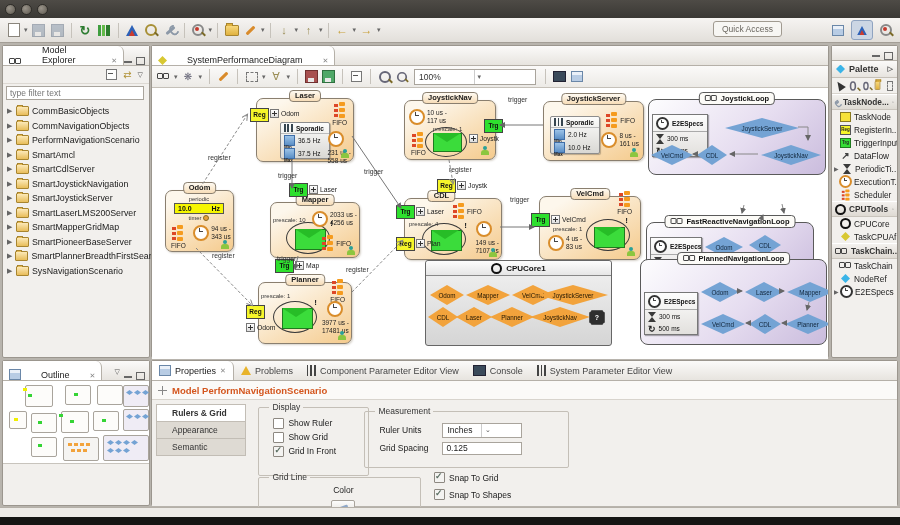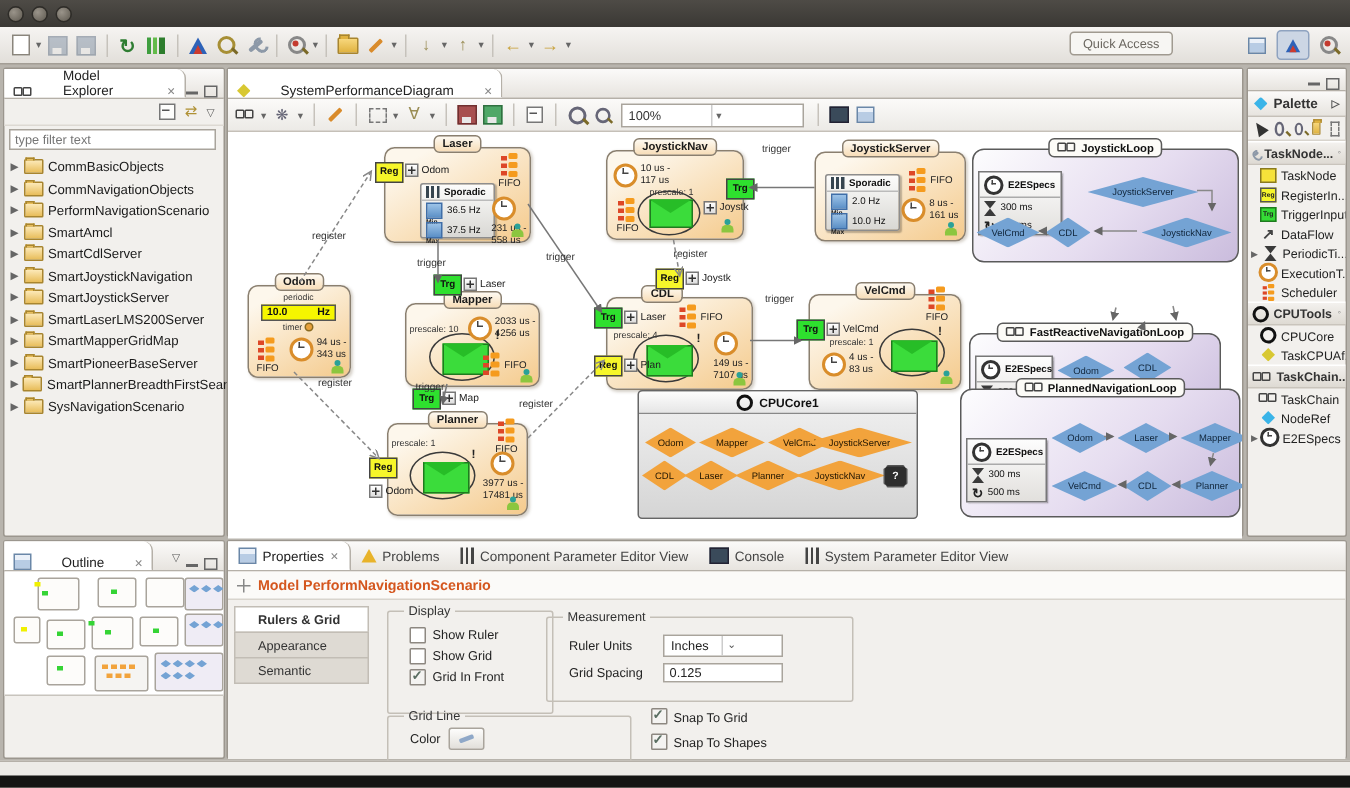--- a/index.html
+++ b/index.html
@@ -1041,21 +1041,21 @@
             </span>
         </div>
         <div class="formrow">
           <span style="width:58px;">Grid Spacing</span>
           <input class="textinput" value="0.125" style="">
         </div>
       </fieldset>
 
       <fieldset class="fgroup" style="left:104px;top:72px;width:148px;height:30px;">
         <legend>Grid Line</legend>
-        <div class="formrow" style="margin-top:0;">
+        <div class="formrow" style="margin-top:0;flex-direction:column;">
           <span>Color</span>
           <span class="colorbtn">
               <i></i>
             </span>
         </div>
       </fieldset>
 
       <div class="cbrow" style="position:absolute;left:282px;top:72px;margin:0;">
           <span class="cb checked"></span>
           <span>Snap To Grid</span>

